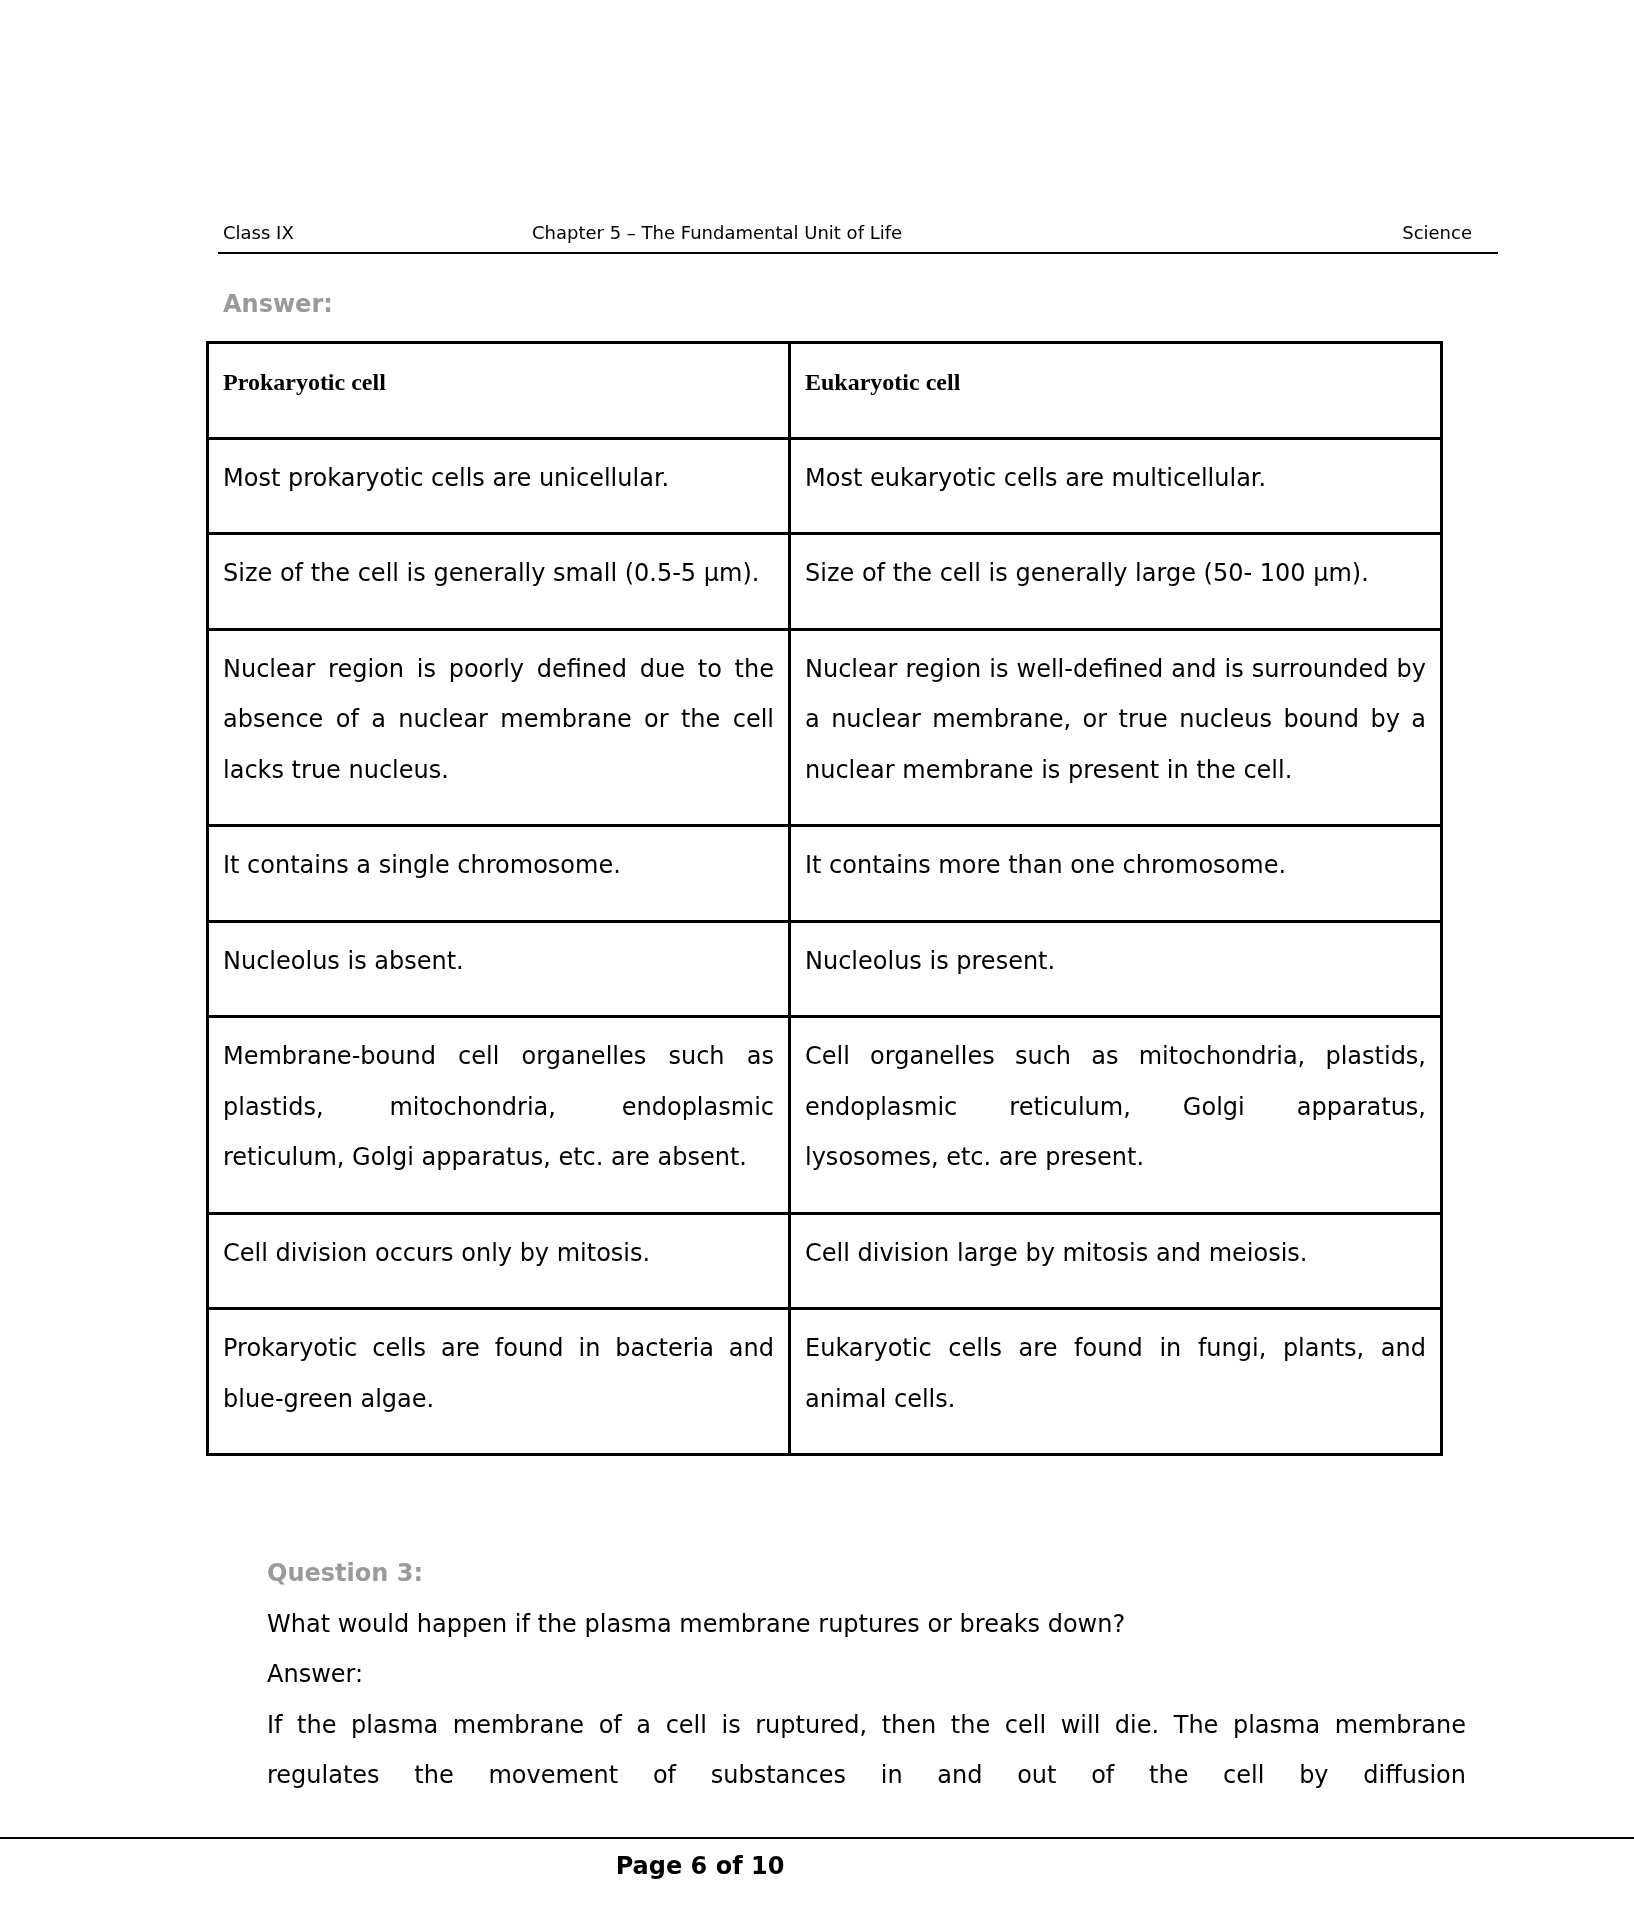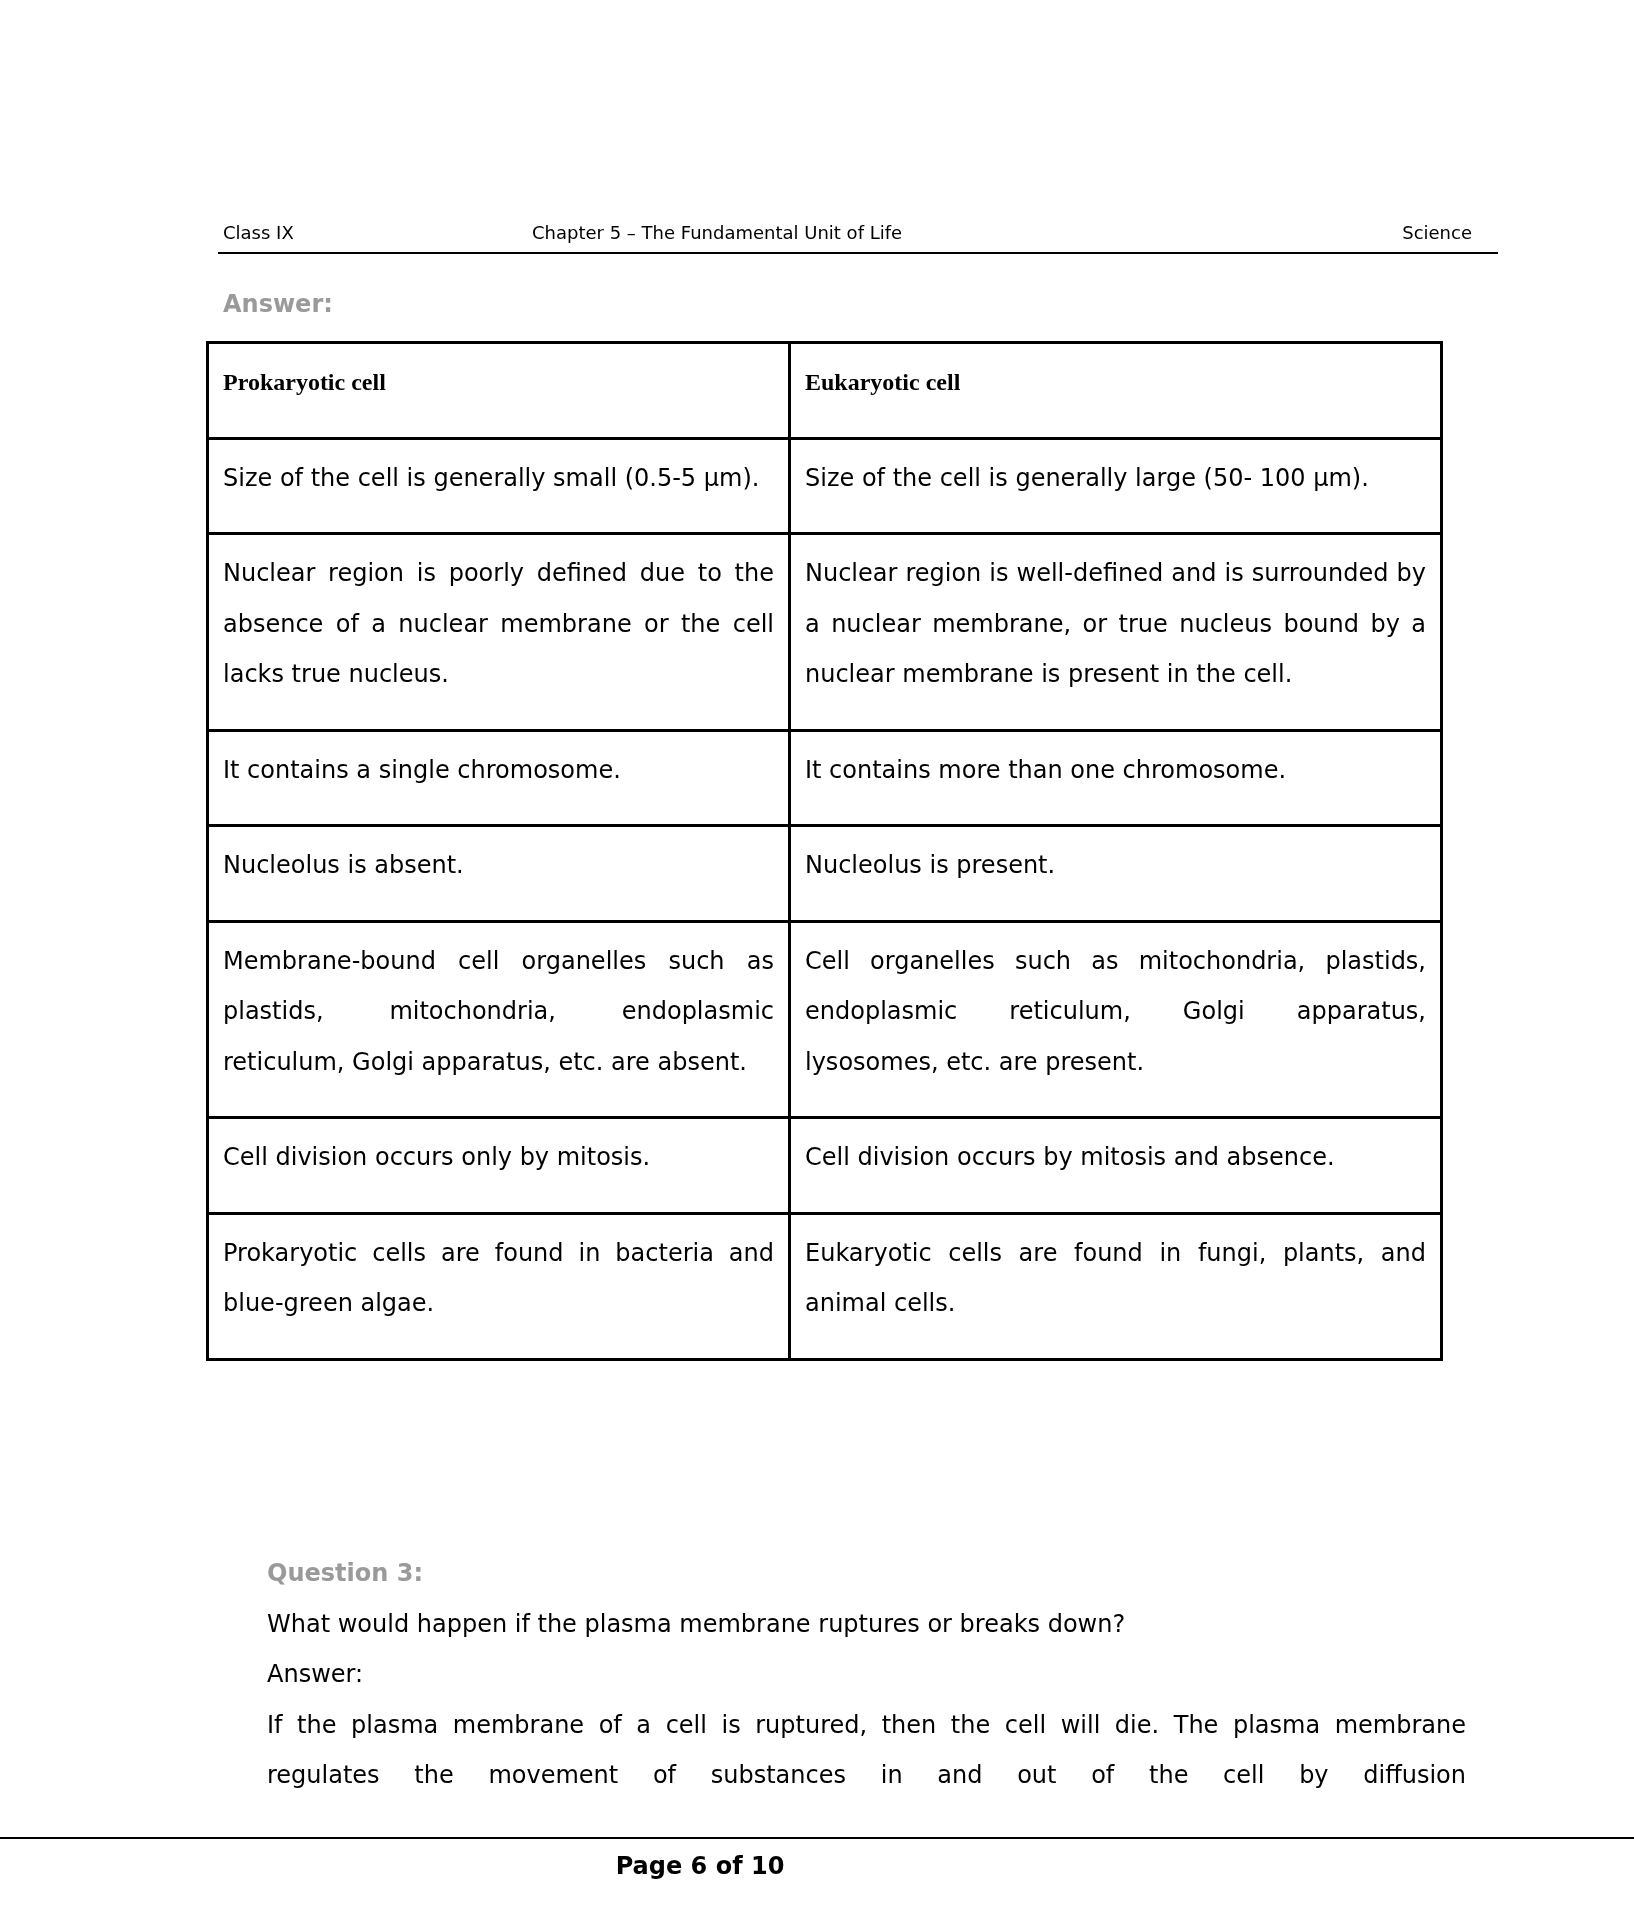--- a/index.html
+++ b/index.html
@@ -69,20 +69,24 @@
       <col class="c2">
     </colgroup>
   <thead>
     <tr>
       <th>Prokaryotic cell</th>
       <th>Eukaryotic cell</th>
     </tr>
   </thead>
   <tbody>
     <tr>
+      <td>Most prokaryotic cells are unicellular.</td>
+      <td>Most eukaryotic cells are multicellular.</td>
+    </tr>
+    <tr>
       <td>Size of the cell is generally small (0.5-5 µm).</td>
       <td>Size of the cell is generally large (50- 100 µm).</td>
     </tr>
     <tr>
       <td>Nuclear region is poorly defined due to the absence of a nuclear membrane or the cell lacks true nucleus.</td>
       <td>Nuclear region is well-defined and is surrounded by a nuclear membrane, or true nucleus bound by a nuclear membrane is present in the cell.</td>
     </tr>
     <tr>
       <td>It contains a single chromosome.</td>
       <td>It contains more than one chromosome.</td>
@@ -90,21 +94,21 @@
     <tr>
       <td>Nucleolus is absent.</td>
       <td>Nucleolus is present.</td>
     </tr>
     <tr>
       <td>Membrane-bound cell organelles such as plastids, mitochondria, endoplasmic reticulum, Golgi apparatus, etc. are absent.</td>
       <td>Cell organelles such as mitochondria, plastids, endoplasmic reticulum, Golgi apparatus, lysosomes, etc. are present.</td>
     </tr>
     <tr>
       <td>Cell division occurs only by mitosis.</td>
-      <td>Cell division occurs by mitosis and absence.</td>
+      <td>Cell division large by mitosis and meiosis.</td>
     </tr>
     <tr>
       <td>Prokaryotic cells are found in bacteria and blue-green algae.</td>
       <td>Eukaryotic cells are found in fungi, plants, and animal cells.</td>
     </tr>
   </tbody>
 </table>
 
 <div class="q-block">
   <div class="q-label">Question 3:</div>

